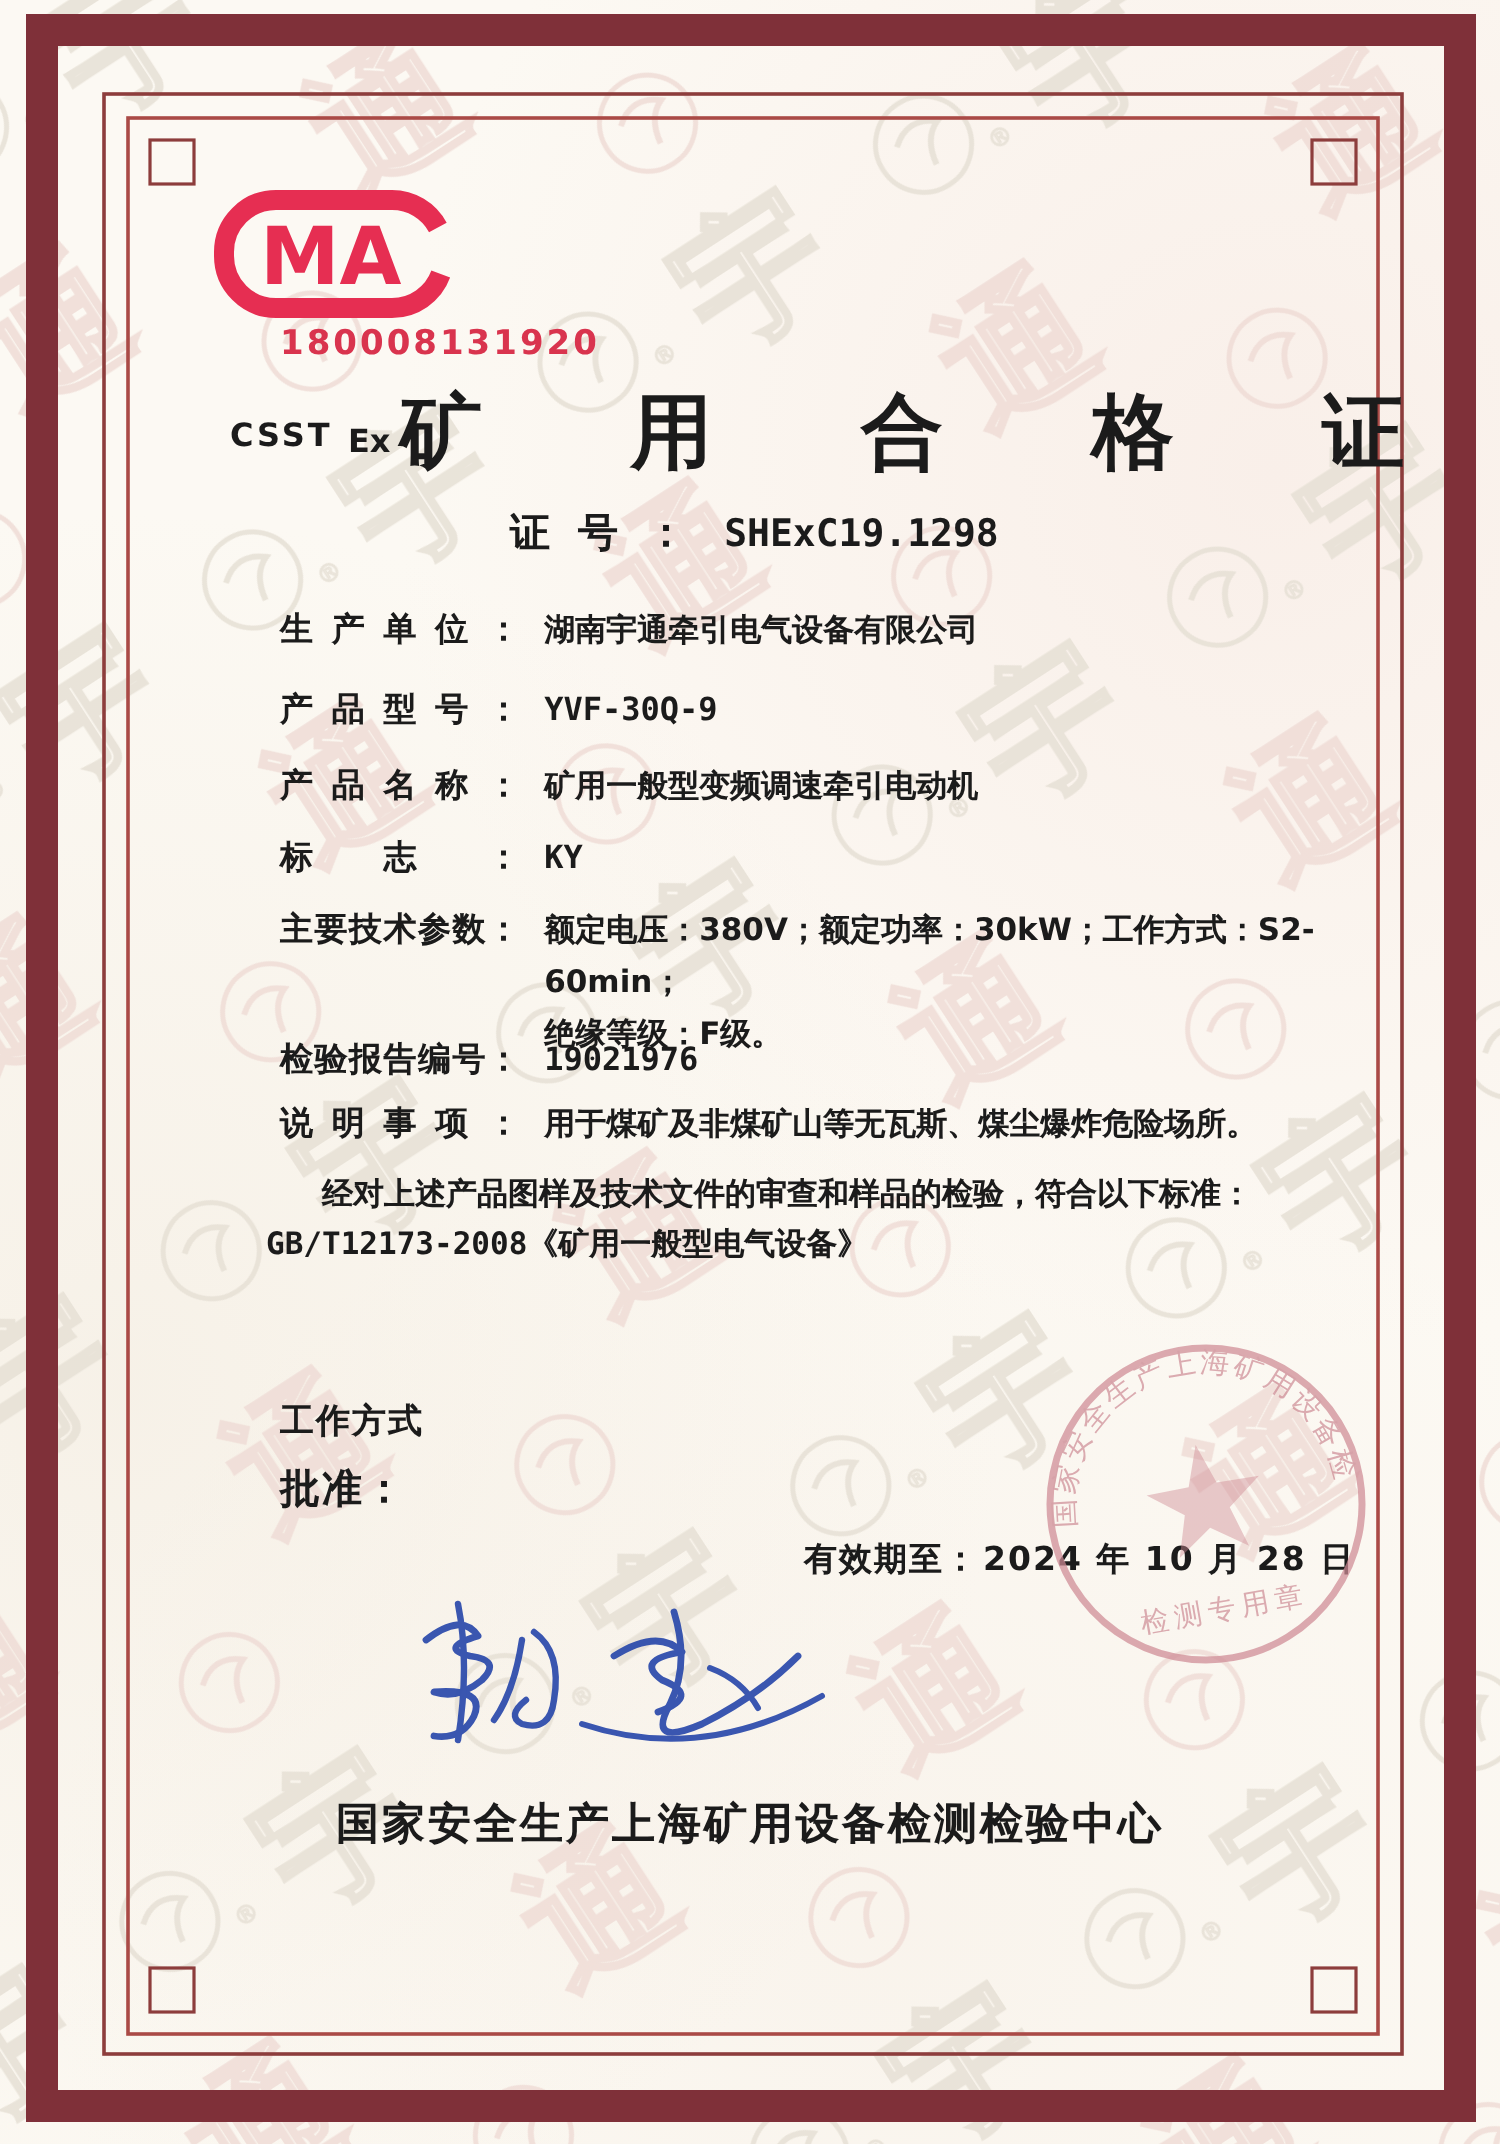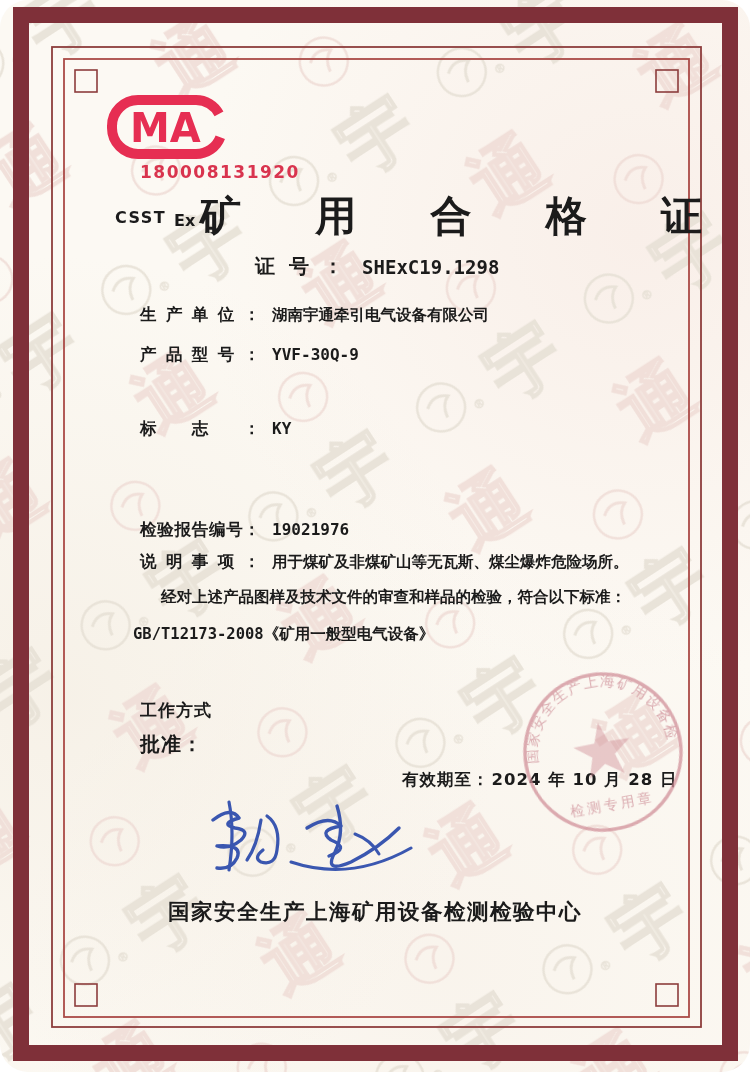--- a/index.html
+++ b/index.html
@@ -6,21 +6,20 @@
   html,body { margin:0; padding:0; }
   body { width:750px; height:1072px; font-family:"DejaVu Sans", sans-serif; }
   .page {
     position:relative; width:750px; height:1072px; overflow:hidden;
     background:#fcf9f3;
     background-image:
       radial-gradient(circle at 85% 22%, rgba(242,216,210,.30), transparent 42%),
       radial-gradient(circle at 8% 65%, rgba(236,226,210,.35), transparent 45%),
       radial-gradient(circle at 60% 90%, rgba(240,228,216,.25), transparent 40%);
     color:#1b1b1b;
-    border-radius:28px;
   }
   svg.layer { position:absolute; left:0; top:0; width:750px; height:1072px; pointer-events:none; }
   .outer-border {
     position:absolute; left:13px; top:7px; right:12px; bottom:11px;
     border:16px solid #7f3039;
   }
   .abs { position:absolute; }
 
   
   .cma-number {
@@ -43,21 +42,21 @@
     text-align-last:justify; vertical-align:top; line-height:1.6;
   }
   .fvalue {
     display:inline-block; margin-left:7px; font-size:15.5px; font-weight:bold;
     white-space:pre-line; vertical-align:top; line-height:1.68; max-width:400px;
   }
   .fvalue.mono { font-family:"DejaVu Sans Mono", monospace; font-size:16px; }
 
   
   .body-line1 { position:absolute; left:133px; top:587px; width:525px; font-size:15.5px; font-weight:bold; text-indent:28px; }
-  .body-line2 { position:absolute; left:133px; top:612px; width:525px; font-size:15.5px; font-weight:bold; font-family:"DejaVu Sans Mono", monospace;margin-top:12px; }
+  .body-line2 { position:absolute; left:133px; top:612px; width:525px; font-size:15.5px; font-weight:bold; font-family:"DejaVu Sans Mono", monospace; }
 
   
   .issue-note { position:absolute; left:140px; top:699px; font-size:17px; font-weight:bold; letter-spacing:1px; }
   .approve    { position:absolute; left:140px; top:731px; font-size:20px; font-weight:bold; letter-spacing:1px; }
   .date-row   { position:absolute; left:402px; white-space:nowrap; font-size:16.5px; font-weight:bold; }
   .date-row .dlabel { letter-spacing:1px; }
   .date-row .dval   { margin-left:2px; letter-spacing:1px; }
   .org-name { position:absolute; left:0; right:0; top:897px; text-align:center; font-size:21.5px; font-weight:bold; letter-spacing:1.5px; }
 </style>
 </head>
@@ -112,23 +111,32 @@
   </div>
 
   <div class="field-row" style="top:302px">
     <span class="flabel">生产单位：</span>
     <span class="fvalue">湖南宇通牵引电气设备有限公司</span>
   </div>
   <div class="field-row" style="top:342px">
     <span class="flabel">产品型号：</span>
     <span class="fvalue mono">YVF-30Q-9</span>
   </div>
+  <div class="field-row" style="top:380px">
+    <span class="flabel">产品名称：</span>
+    <span class="fvalue">矿用一般型变频调速牵引电动机</span>
+  </div>
   <div class="field-row" style="top:416px">
     <span class="flabel">标志：</span>
     <span class="fvalue mono">KY</span>
+  </div>
+  <div class="field-row" style="top:452px">
+    <span class="flabel">主要技术参数：</span>
+    <span class="fvalue">额定电压：380V；额定功率：30kW；工作方式：S2-60min；
+绝缘等级：F级。</span>
   </div>
   <div class="field-row" style="top:517px">
     <span class="flabel">检验报告编号：</span>
     <span class="fvalue mono">19021976</span>
   </div>
   <div class="field-row" style="top:549px">
     <span class="flabel">说明事项：</span>
     <span class="fvalue">用于煤矿及非煤矿山等无瓦斯、煤尘爆炸危险场所。</span>
   </div>
 

